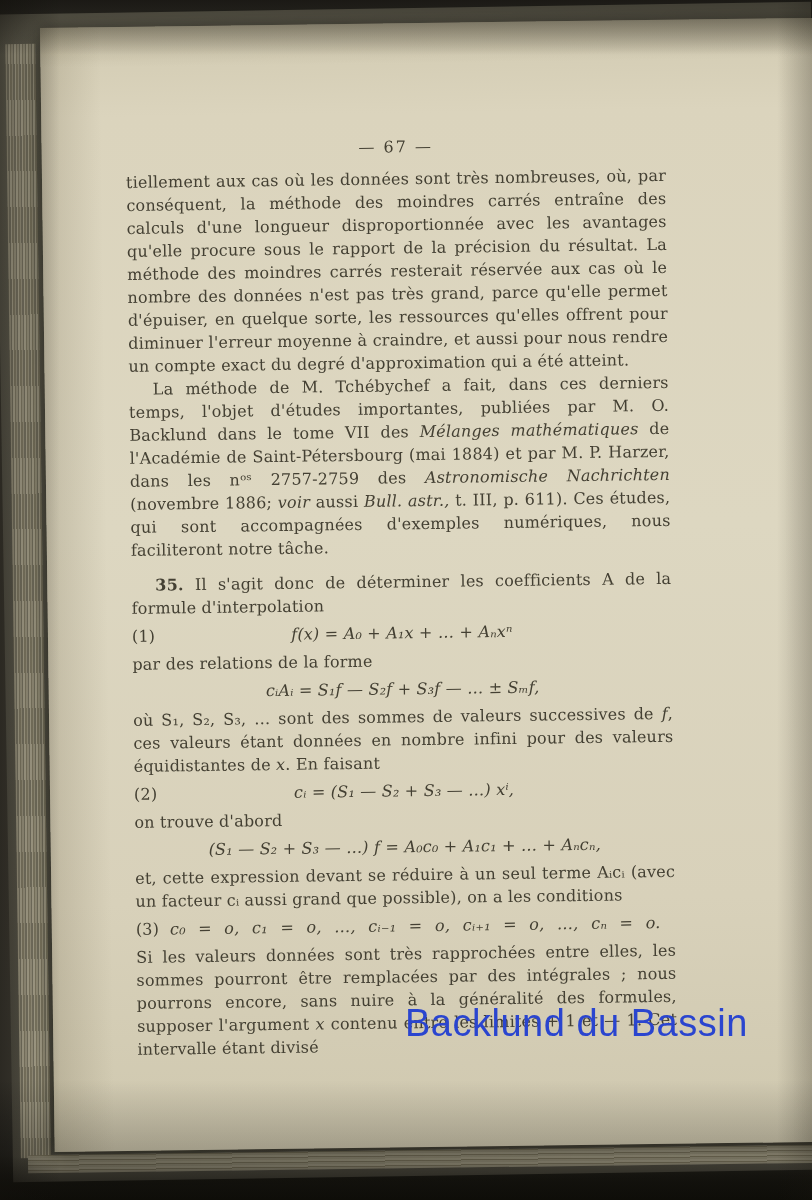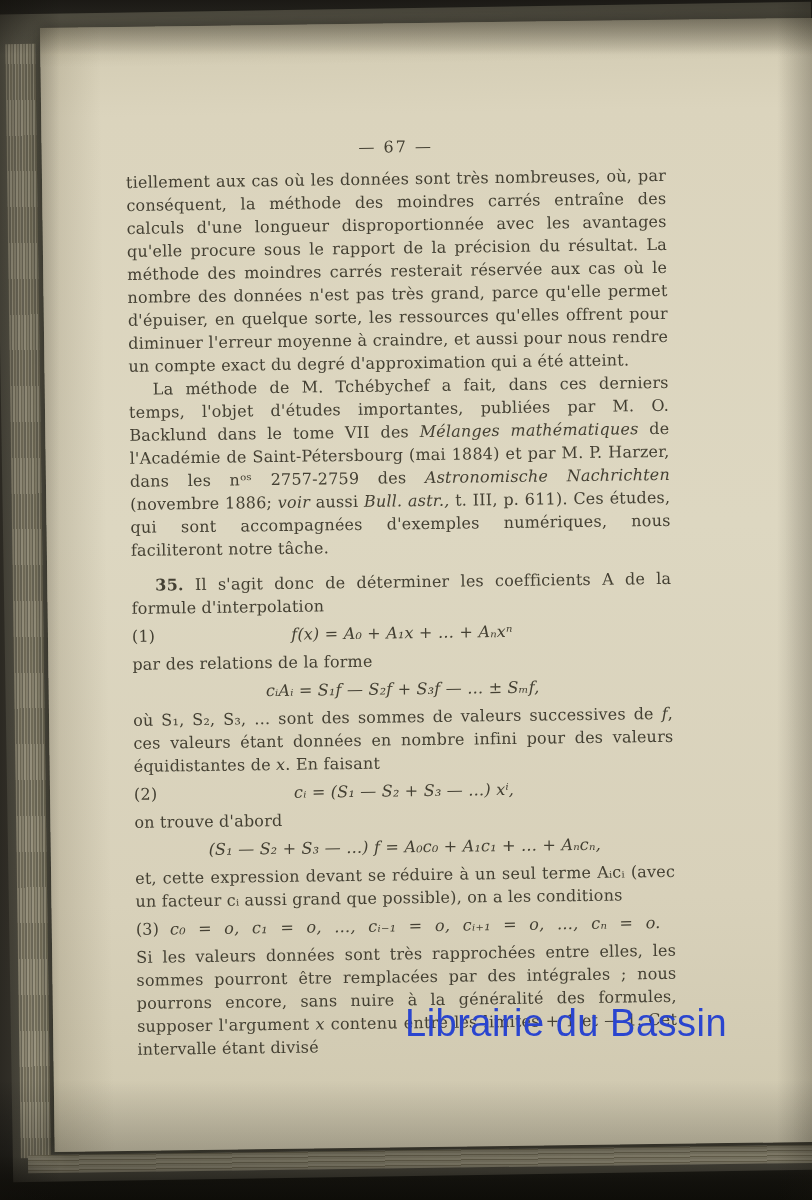--- a/index.html
+++ b/index.html
@@ -101,14 +101,14 @@
 
       <div class="eq eq3"><span class="lbl">(3)</span><span class="formula">c₀ = o,  c₁ = o,  …,  cᵢ₋₁ = o,  cᵢ₊₁ = o,  …,  cₙ = o.</span></div>
 
       <p class="para"><span>Si les valeurs données sont très rapprochées entre elles, les sommes pourront être remplacées par des intégrales ; nous pourrons encore, sans nuire à la généralité des formules, supposer l'argument </span><span class="it">x</span><span> contenu entre les limites + 1 et — 1. Cet intervalle étant divisé</span></p>
 
     </div>
   </div>
 
   <div class="vignette"></div>
 
-  <div class="watermark">Librairie du Bassin</div>
+  <div class="watermark">Backlund du Bassin</div>
 </div>
 
 </body></html>

